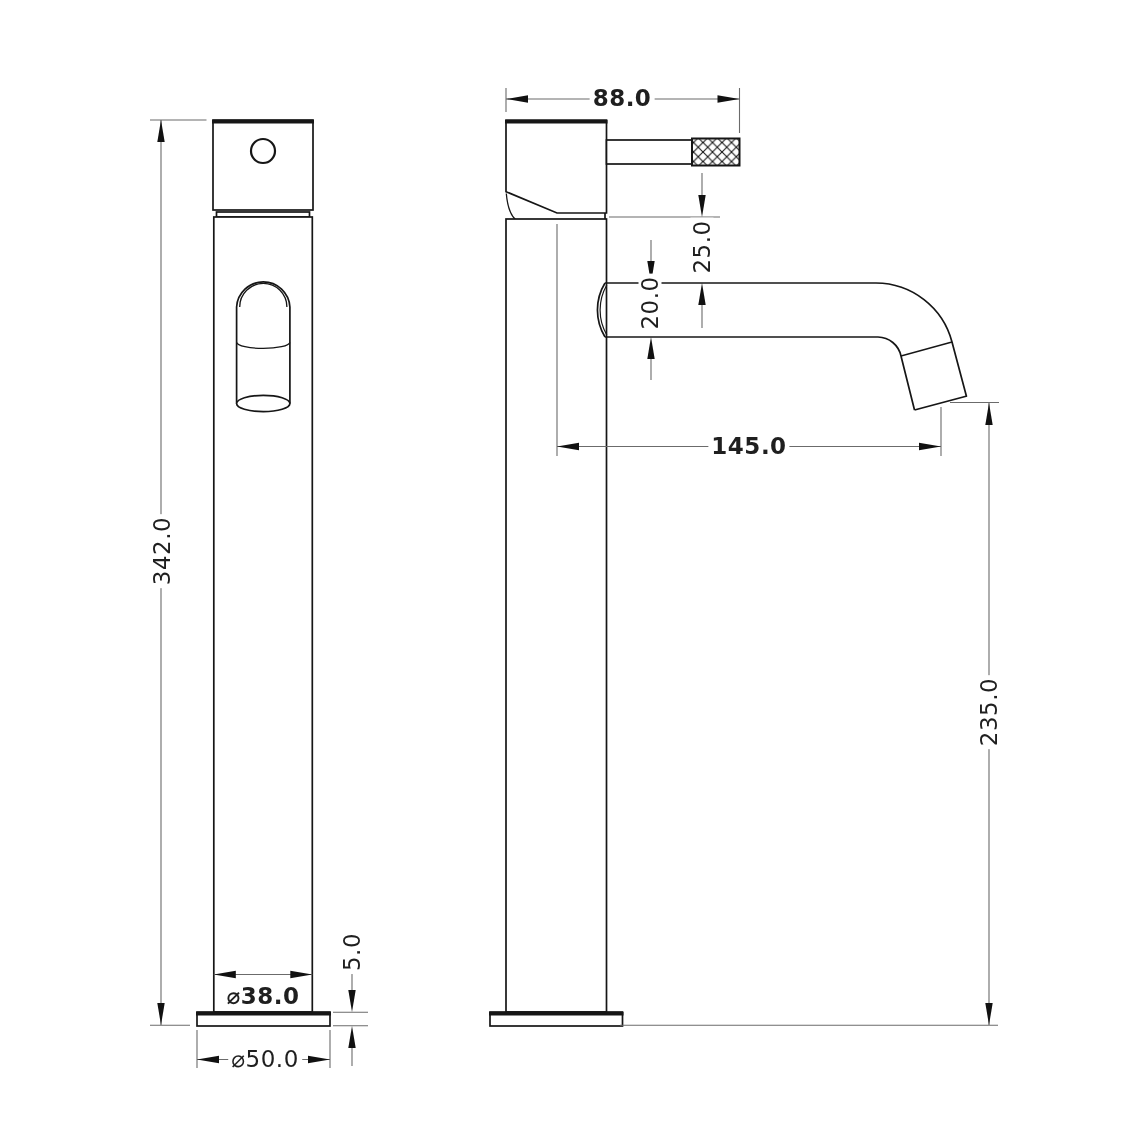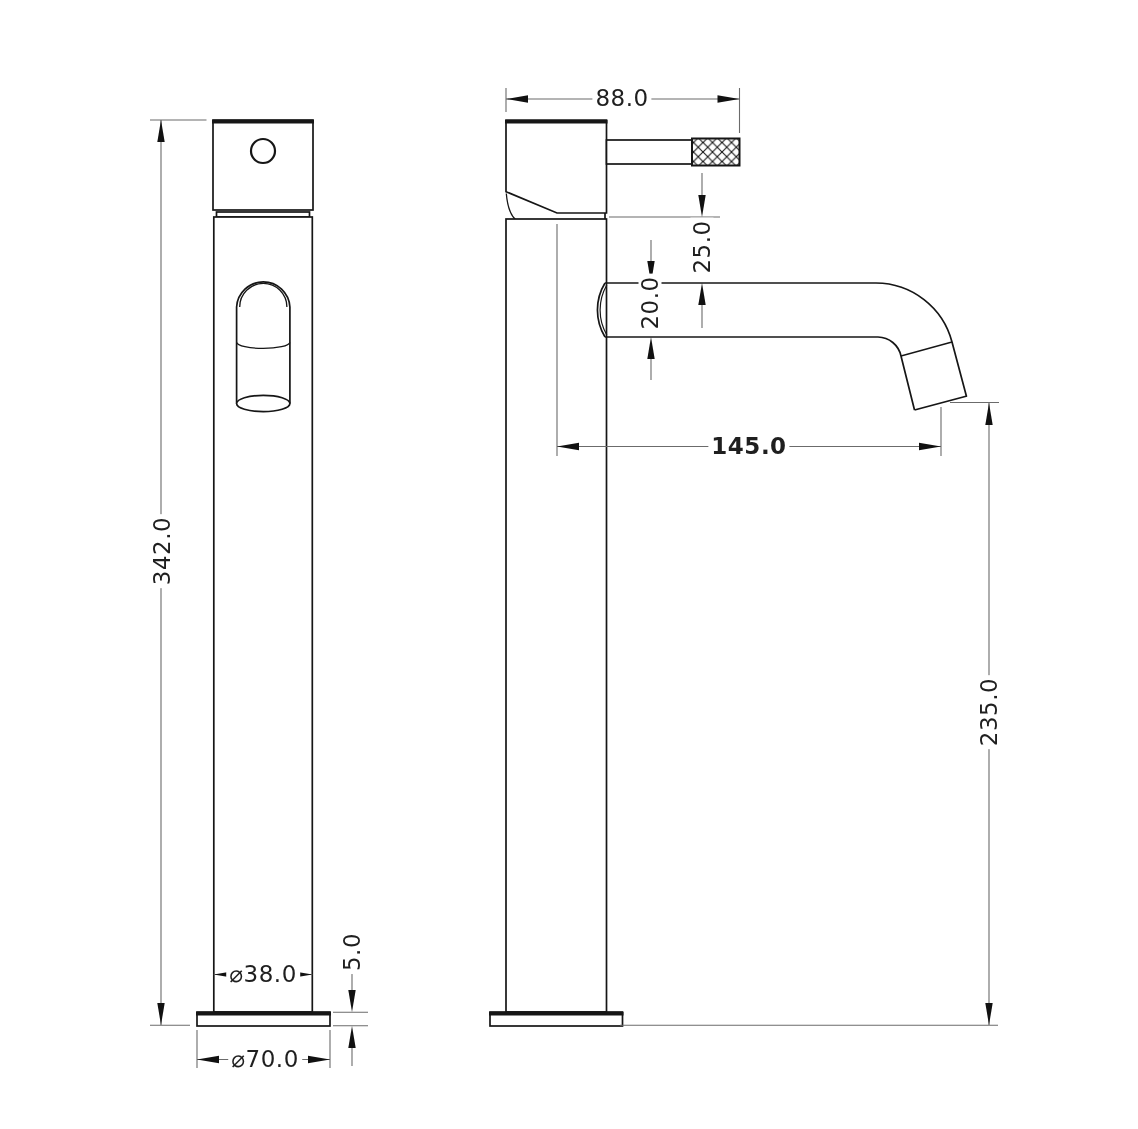--- a/index.html
+++ b/index.html
@@ -137,23 +137,23 @@
   <g stroke="#6b6b6b" stroke-width="1.1" fill="none">
     <line x1="950" y1="402.5" x2="999" y2="402.5"></line>
     <line x1="620" y1="1025.3" x2="998" y2="1025.3"></line>
     <line x1="989" y1="403" x2="989" y2="1025"></line>
     <polygon points="989,403 985.3,425 992.7,425" fill="#111111" stroke="none"></polygon>
     <polygon points="989,1025 985.3,1003 992.7,1003" fill="#111111" stroke="none"></polygon>
   </g>
 </svg>
 
   <div class="dim-label rot" style="left:162px;top:551px;">342.0</div>
-  <div class="dim-label" style="left:263px;top:974px;">⌀38.0</div>
+  <div class="dim-label" style="left:263px;top:996px;font-weight:bold;">⌀38.0</div>
   <div class="dim-label rot" style="left:352px;top:952px;">5.0</div>
-  <div class="dim-label" style="left:265px;top:1059px;">⌀70.0</div>
+  <div class="dim-label" style="left:265px;top:1059px;">⌀50.0</div>
 
-  <div class="dim-label" style="left:622px;top:98px;">88.0</div>
+  <div class="dim-label" style="left:622px;top:98px;font-weight:bold;">88.0</div>
   <div class="dim-label rot" style="left:702px;top:247px;">25.0</div>
   <div class="dim-label rot" style="left:650px;top:303px;">20.0</div>
   <div class="dim-label" style="left:749px;top:446px;font-weight:bold;">145.0</div>
   <div class="dim-label rot" style="left:989px;top:712px;">235.0</div>
 
 </div>
 
 </body></html>

